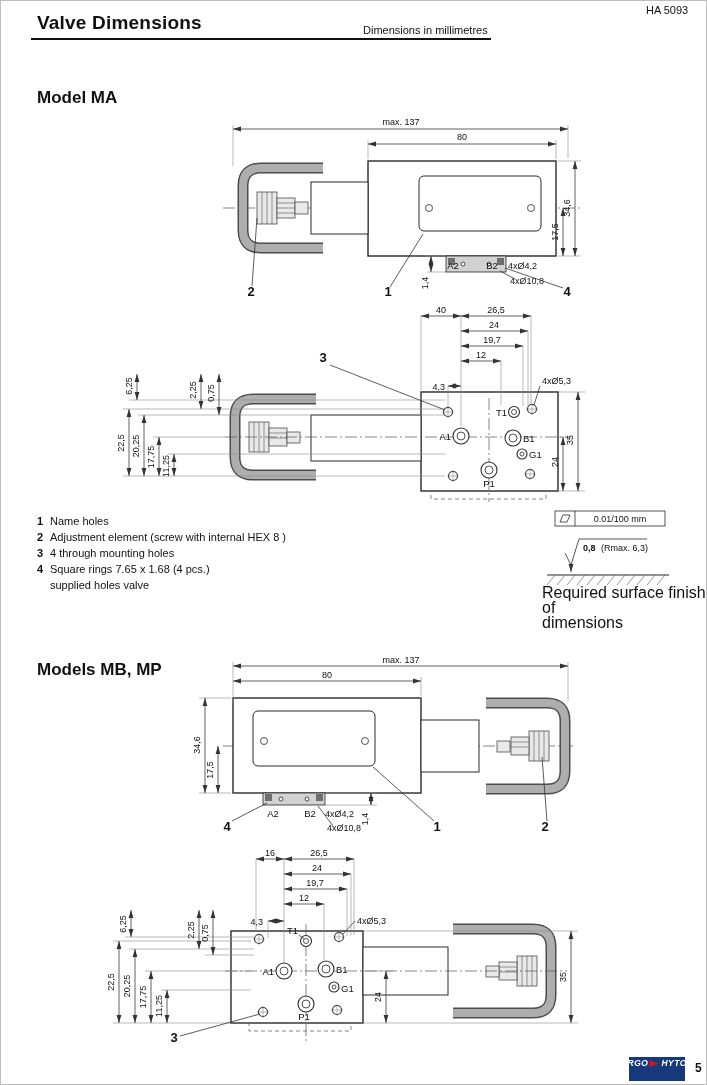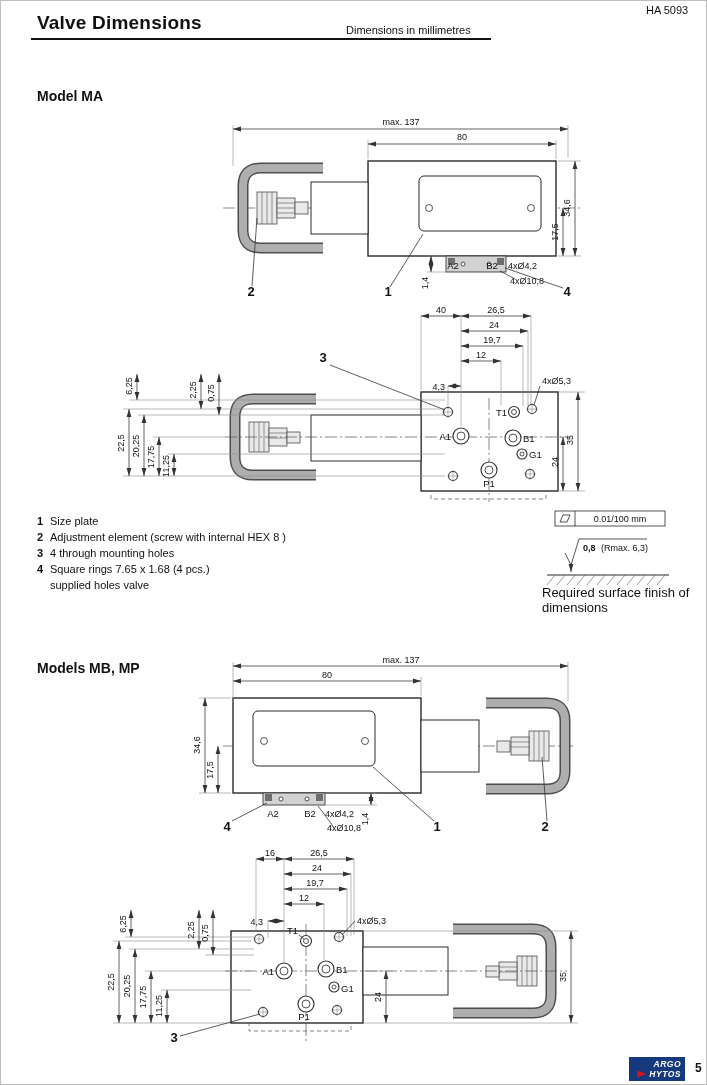--- a/index.html
+++ b/index.html
@@ -1,23 +1,23 @@
 <!DOCTYPE html>
 <html><head>
 <meta charset="utf-8">
 <style>
 *{box-sizing:border-box;margin:0;padding:0}
 body{background:#e9e9e9;font-family:"Liberation Sans",sans-serif;color:#111}
 .page{position:relative;width:707px;height:1085px;background:#fff;border:1px solid #bdbdbd;overflow:hidden;margin:0 auto}
 .doc-num{position:absolute;left:645px;top:3px;font-size:11px}
 .page-title{position:absolute;left:36px;top:11px;font-size:19px;font-weight:bold;letter-spacing:.2px}
-.subtitle{position:absolute;left:345px;top:23px;font-size:11px}
+.subtitle{position:absolute;left:362px;top:23px;font-size:11px}
 .title-rule{position:absolute;left:30px;top:37px;width:460px;border-top:2px solid #111}
 .size-heading{position:absolute;left:36px;top:58px;font-size:12px;font-weight:bold}
-.model-heading{position:absolute;left:36px;font-size:14px;font-weight:bold}
+.model-heading{position:absolute;left:36px;font-size:17px;font-weight:bold}
 .h-ma{top:87px}.h-mb{top:659px}
 .draw,.surfbox{position:absolute}
 svg text{font-family:"Liberation Sans",sans-serif;fill:#111}
 .dt{font-size:9px}
 .dtb{font-size:9px;font-weight:bold}
 .pl{font-size:9.5px}
 .co{font-size:13px;font-weight:bold}
 .ol{stroke:#2a2a2a;stroke-width:1.4;fill:#fff}
 .ol2{stroke:#2a2a2a;stroke-width:1;fill:#fff}
 .thin{stroke:#2a2a2a;stroke-width:.8;fill:none}
@@ -37,22 +37,22 @@
 .d1 .dim{marker-start:url(#m1);marker-end:url(#m1)}
 .d2 .dim{marker-start:url(#m2);marker-end:url(#m2)}
 .d3 .dim{marker-start:url(#m3);marker-end:url(#m3)}
 .d4 .dim{marker-start:url(#m4);marker-end:url(#m4)}
 .surf-arrow{stroke:#333;stroke-width:.9;marker-end:url(#m5)}
 .surfline{stroke:#2a2a2a;stroke-width:1.1}
 .legend{position:absolute;left:36px;top:514px;font-size:11px}
 .lg-row{display:flex;margin-bottom:3px;line-height:13px}
 .lg-num{font-weight:bold;width:13px;flex:none}
 .lg-cont{margin-left:13px}
-.surf-caption{position:absolute;left:541px;top:584px;font-size:13px;line-height:15px}
-.logo{position:absolute;left:628px;top:1056px;width:56px;height:24px;background:#16387c;display:flex;flex-direction:column;justify-content:center;padding:2px 4px;gap:1px}
+.surf-caption{position:absolute;left:541px;top:584px;font-size:16px;line-height:15px}
+.logo{position:absolute;left:628px;top:1056px;width:56px;height:24px;background:#16387c;display:flex;flex-direction:row;justify-content:center;padding:2px 4px;gap:1px}
 .logo-row{display:flex;align-items:center;justify-content:flex-end;height:9px}
 .logo .brand{color:#fff;font-size:8.5px;font-weight:bold;font-style:italic;letter-spacing:.5px;line-height:9px}
 .logo .red{width:9px;height:7px;background:#d6161f;margin-right:3px;clip-path:polygon(0 0,100% 50%,0 100%)}
 .page-num{position:absolute;left:694px;top:1060px;font-size:12px;font-weight:bold}
 </style>
 </head>
 <body>
 
 <div class="page">
 
@@ -251,21 +251,21 @@
     </g>
     <g>
       <text class="co" x="222" y="58" text-anchor="middle">3</text>
       <line class="ldr" x1="229" y1="61" x2="344" y2="106"></line>
     </g>
   </svg>
 
   <div class="legend">
     <div class="lg-row">
         <span class="lg-num">1</span>
-        <span class="lg-tx">Size plate</span>
+        <span class="lg-tx">Name holes</span>
       </div>
     <div class="lg-row">
         <span class="lg-num">2</span>
         <span class="lg-tx">Adjustment element (screw with internal HEX 8 )</span>
       </div>
     <div class="lg-row">
         <span class="lg-num">3</span>
         <span class="lg-tx">4 through mounting holes</span>
       </div>
     <div class="lg-row">

